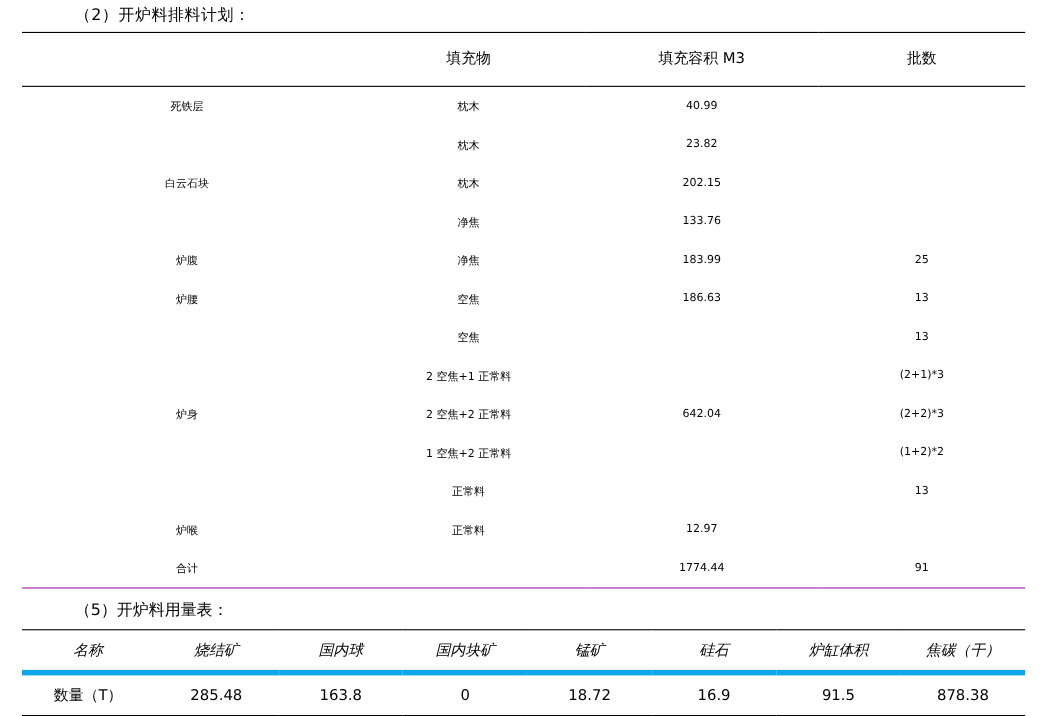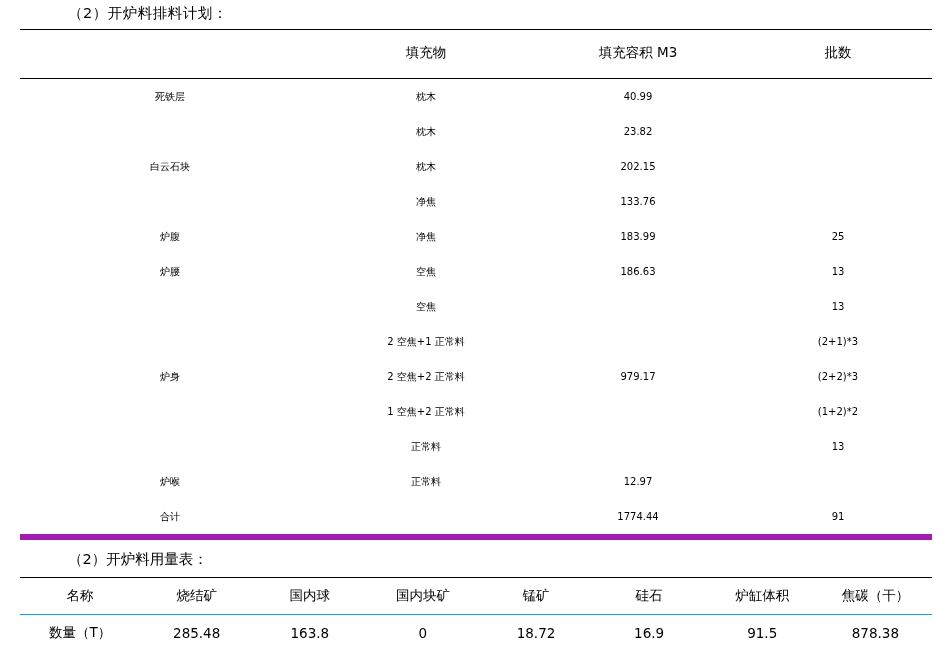--- a/index.html
+++ b/index.html
@@ -50,21 +50,21 @@
     vertical-align: middle;
   }
   table.plan tbody td {
     text-align: center;
     font-size: 10px;
     height: 35px;
     vertical-align: middle;
     padding: 0;
   }
   table.plan tbody tr.last td {
-    border-bottom: 6px solid #a21caf;
+    border-bottom: 1px solid #a21caf;
   }
   td.rowlabel {
     font-size: 13.5px;
   }
   
   .heading2 {
     padding: 10px 0 8px 58px;
     font-size: 14.5px;
     white-space: nowrap;
   }
@@ -79,21 +79,22 @@
   table.usage th, table.usage td {
     font-weight: normal;
     text-align: center;
     font-size: 13.5px;
     height: 36px;
     vertical-align: middle;
     padding: 0;
   }
   table.usage thead th {
     border-top: 1px solid #000;
-    border-bottom: 1px solid #0ea5e9;
+    border-bottom: 5px solid #0ea5e9;
+    font-style: italic;
   }
   table.usage tbody td {
     border-bottom: 1px solid #000;
   }
 </style>
 </head>
 <body>
 
 <div class="page">
 
@@ -159,21 +160,21 @@
       </tr>
       <tr>
         <td class="rowlabel"></td>
         <td>2 空焦+1 正常料</td>
         <td></td>
         <td>(2+1)*3</td>
       </tr>
       <tr>
         <td class="rowlabel">炉身</td>
         <td>2 空焦+2 正常料</td>
-        <td>979.17</td>
+        <td>642.04</td>
         <td>(2+2)*3</td>
       </tr>
       <tr>
         <td class="rowlabel"></td>
         <td>1 空焦+2 正常料</td>
         <td></td>
         <td>(1+2)*2</td>
       </tr>
       <tr>
         <td class="rowlabel"></td>
@@ -189,21 +190,21 @@
       </tr>
       <tr class="last">
         <td class="rowlabel">合计</td>
         <td></td>
         <td>1774.44</td>
         <td>91</td>
       </tr>
     </tbody>
   </table>
 
-  <div class="heading2">（2）开炉料用量表：</div>
+  <div class="heading2">（5）开炉料用量表：</div>
 
   <table class="usage">
     <colgroup>
         <col class="u0">
         <col class="ux">
         <col class="ux">
         <col class="ux">
         <col class="ux">
         <col class="ux">
         <col class="ux">

